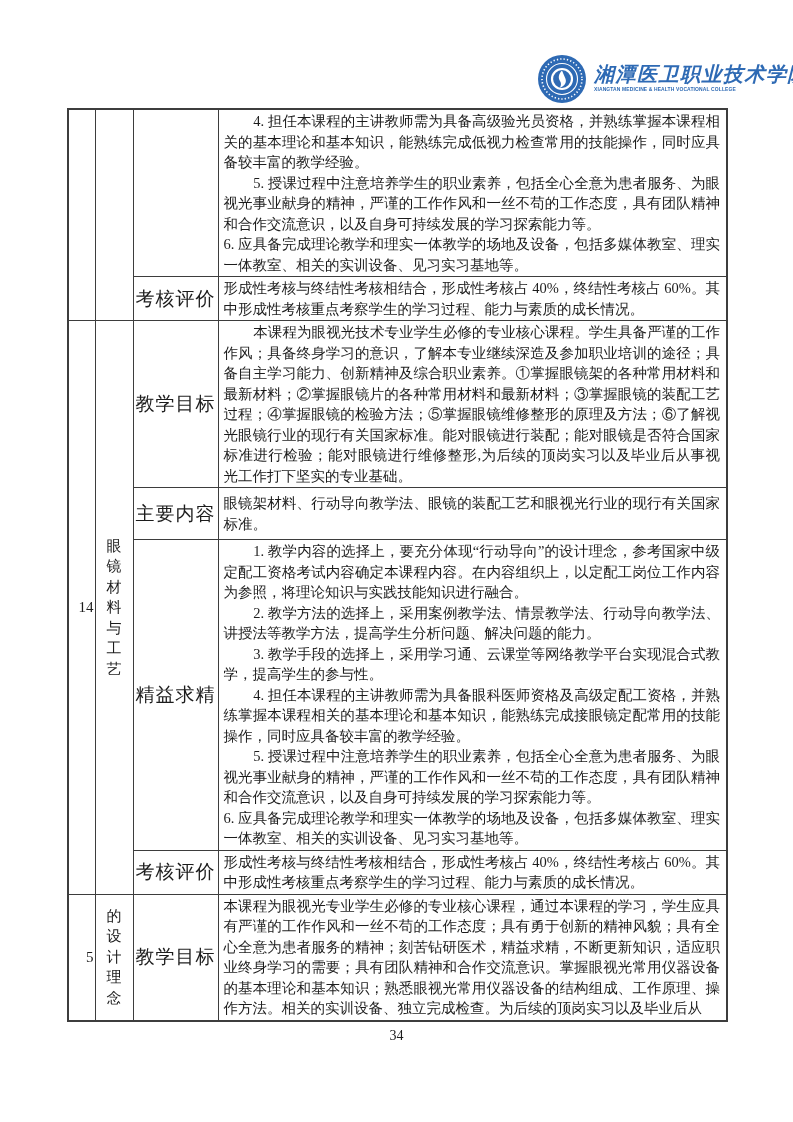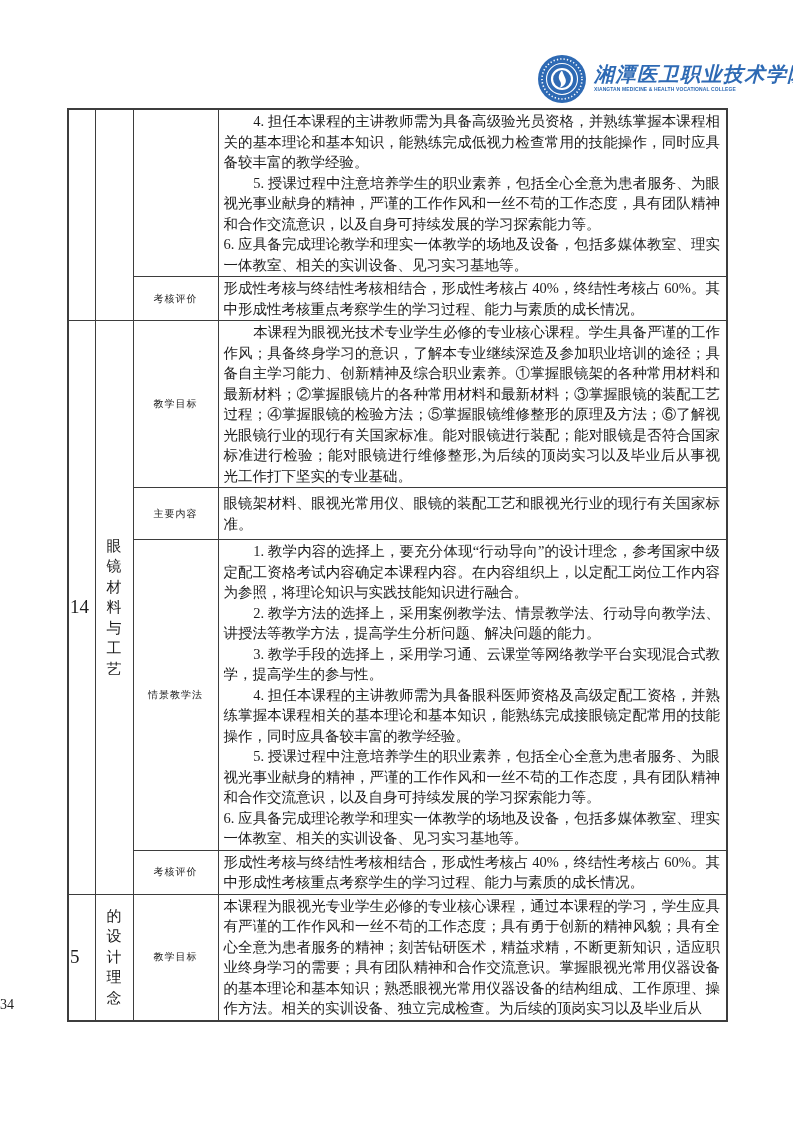--- a/index.html
+++ b/index.html
@@ -31,37 +31,37 @@
     position:absolute;left:67px;top:108px;width:659px;
     border-collapse:collapse;table-layout:fixed;
     border:2px solid #3d3d3d;
   }
   table.syllabus td{border:1px solid #3d3d3d;vertical-align:middle;}
   col.c-no{width:27px;}
   col.c-course{width:38px;}
   col.c-label{width:85px;}
   col.c-content{width:509px;}
 
-  td.no{text-align:left;font-size:19px;}
+  td.no{text-align:right;font-size:15px;}
   td.course{
     text-align:center;font-size:15px;line-height:20.5px;
     padding:2px 7px;word-break:break-all;margin-left:44px;
   }
-  td.label{text-align:center;font-size:10px;letter-spacing:1px;}
+  td.label{text-align:center;font-size:19px;letter-spacing:1px;}
   td.content{
     padding:1px 6px 1px 5px;font-size:14.5px;line-height:20.5px;
     text-align:justify;vertical-align:middle;
   }
   td.content p{margin:0;}
   td.content p.ind{text-indent:2.05em;}
 
   
   .pagenum{
-    position:absolute;top:997px;left:0;width:100%;
-    font-size:14px;color:#1c1c1c;
+    position:absolute;top:1028px;left:0;width:100%;
+    text-align:center;font-size:14px;color:#1c1c1c;
   }
 </style>
 </head>
 <body>
 
 <div class="page">
 
   <div class="logo">
     <svg class="emblem" viewBox="0 0 50 50" xmlns="http://www.w3.org/2000/svg">
       <circle cx="25" cy="25" r="24" fill="#2e6ab4"></circle>
@@ -106,25 +106,25 @@
         <td class="no" rowspan="4">14</td>
         <td class="course" rowspan="4">眼镜材料与工艺</td>
         <td class="label">教学目标</td>
         <td class="content">
           <p class="ind">本课程为眼视光技术专业学生必修的专业核心课程。学生具备严谨的工作作风；具备终身学习的意识，了解本专业继续深造及参加职业培训的途径；具备自主学习能力、创新精神及综合职业素养。①掌握眼镜架的各种常用材料和最新材料；②掌握眼镜片的各种常用材料和最新材料；③掌握眼镜的装配工艺过程；④掌握眼镜的检验方法；⑤掌握眼镜维修整形的原理及方法；⑥了解视光眼镜行业的现行有关国家标准。能对眼镜进行装配；能对眼镜是否符合国家标准进行检验；能对眼镜进行维修整形,为后续的顶岗实习以及毕业后从事视光工作打下坚实的专业基础。</p>
         </td>
       </tr>
       <tr style="height:52px;margin-left:40px;">
         <td class="label">主要内容</td>
         <td class="content">
-          <p>眼镜架材料、眼视光常用仪、眼镜的装配工艺和眼视光行业的现行有关国家标准。</p>
+          <p>眼镜架材料、行动导向教学法、眼镜的装配工艺和眼视光行业的现行有关国家标准。</p>
         </td>
       </tr>
       <tr style="height:306px;">
-        <td class="label">情景教学法</td>
+        <td class="label">精益求精</td>
         <td class="content">
           <p class="ind">1. 教学内容的选择上，要充分体现“行动导向”的设计理念，参考国家中级定配工资格考试内容确定本课程内容。在内容组织上，以定配工岗位工作内容为参照，将理论知识与实践技能知识进行融合。</p>
           <p class="ind">2. 教学方法的选择上，采用案例教学法、情景教学法、行动导向教学法、讲授法等教学方法，提高学生分析问题、解决问题的能力。</p>
           <p class="ind">3. 教学手段的选择上，采用学习通、云课堂等网络教学平台实现混合式教学，提高学生的参与性。</p>
           <p class="ind">4. 担任本课程的主讲教师需为具备眼科医师资格及高级定配工资格，并熟练掌握本课程相关的基本理论和基本知识，能熟练完成接眼镜定配常用的技能操作，同时应具备较丰富的教学经验。</p>
           <p class="ind">5.  授课过程中注意培养学生的职业素养，包括全心全意为患者服务、为眼视光事业献身的精神，严谨的工作作风和一丝不苟的工作态度，具有团队精神和合作交流意识，以及自身可持续发展的学习探索能力等。</p>
           <p>6. 应具备完成理论教学和理实一体教学的场地及设备，包括多媒体教室、理实一体教室、相关的实训设备、见习实习基地等。</p>
         </td>
       </tr>
       <tr style="height:42px;">

